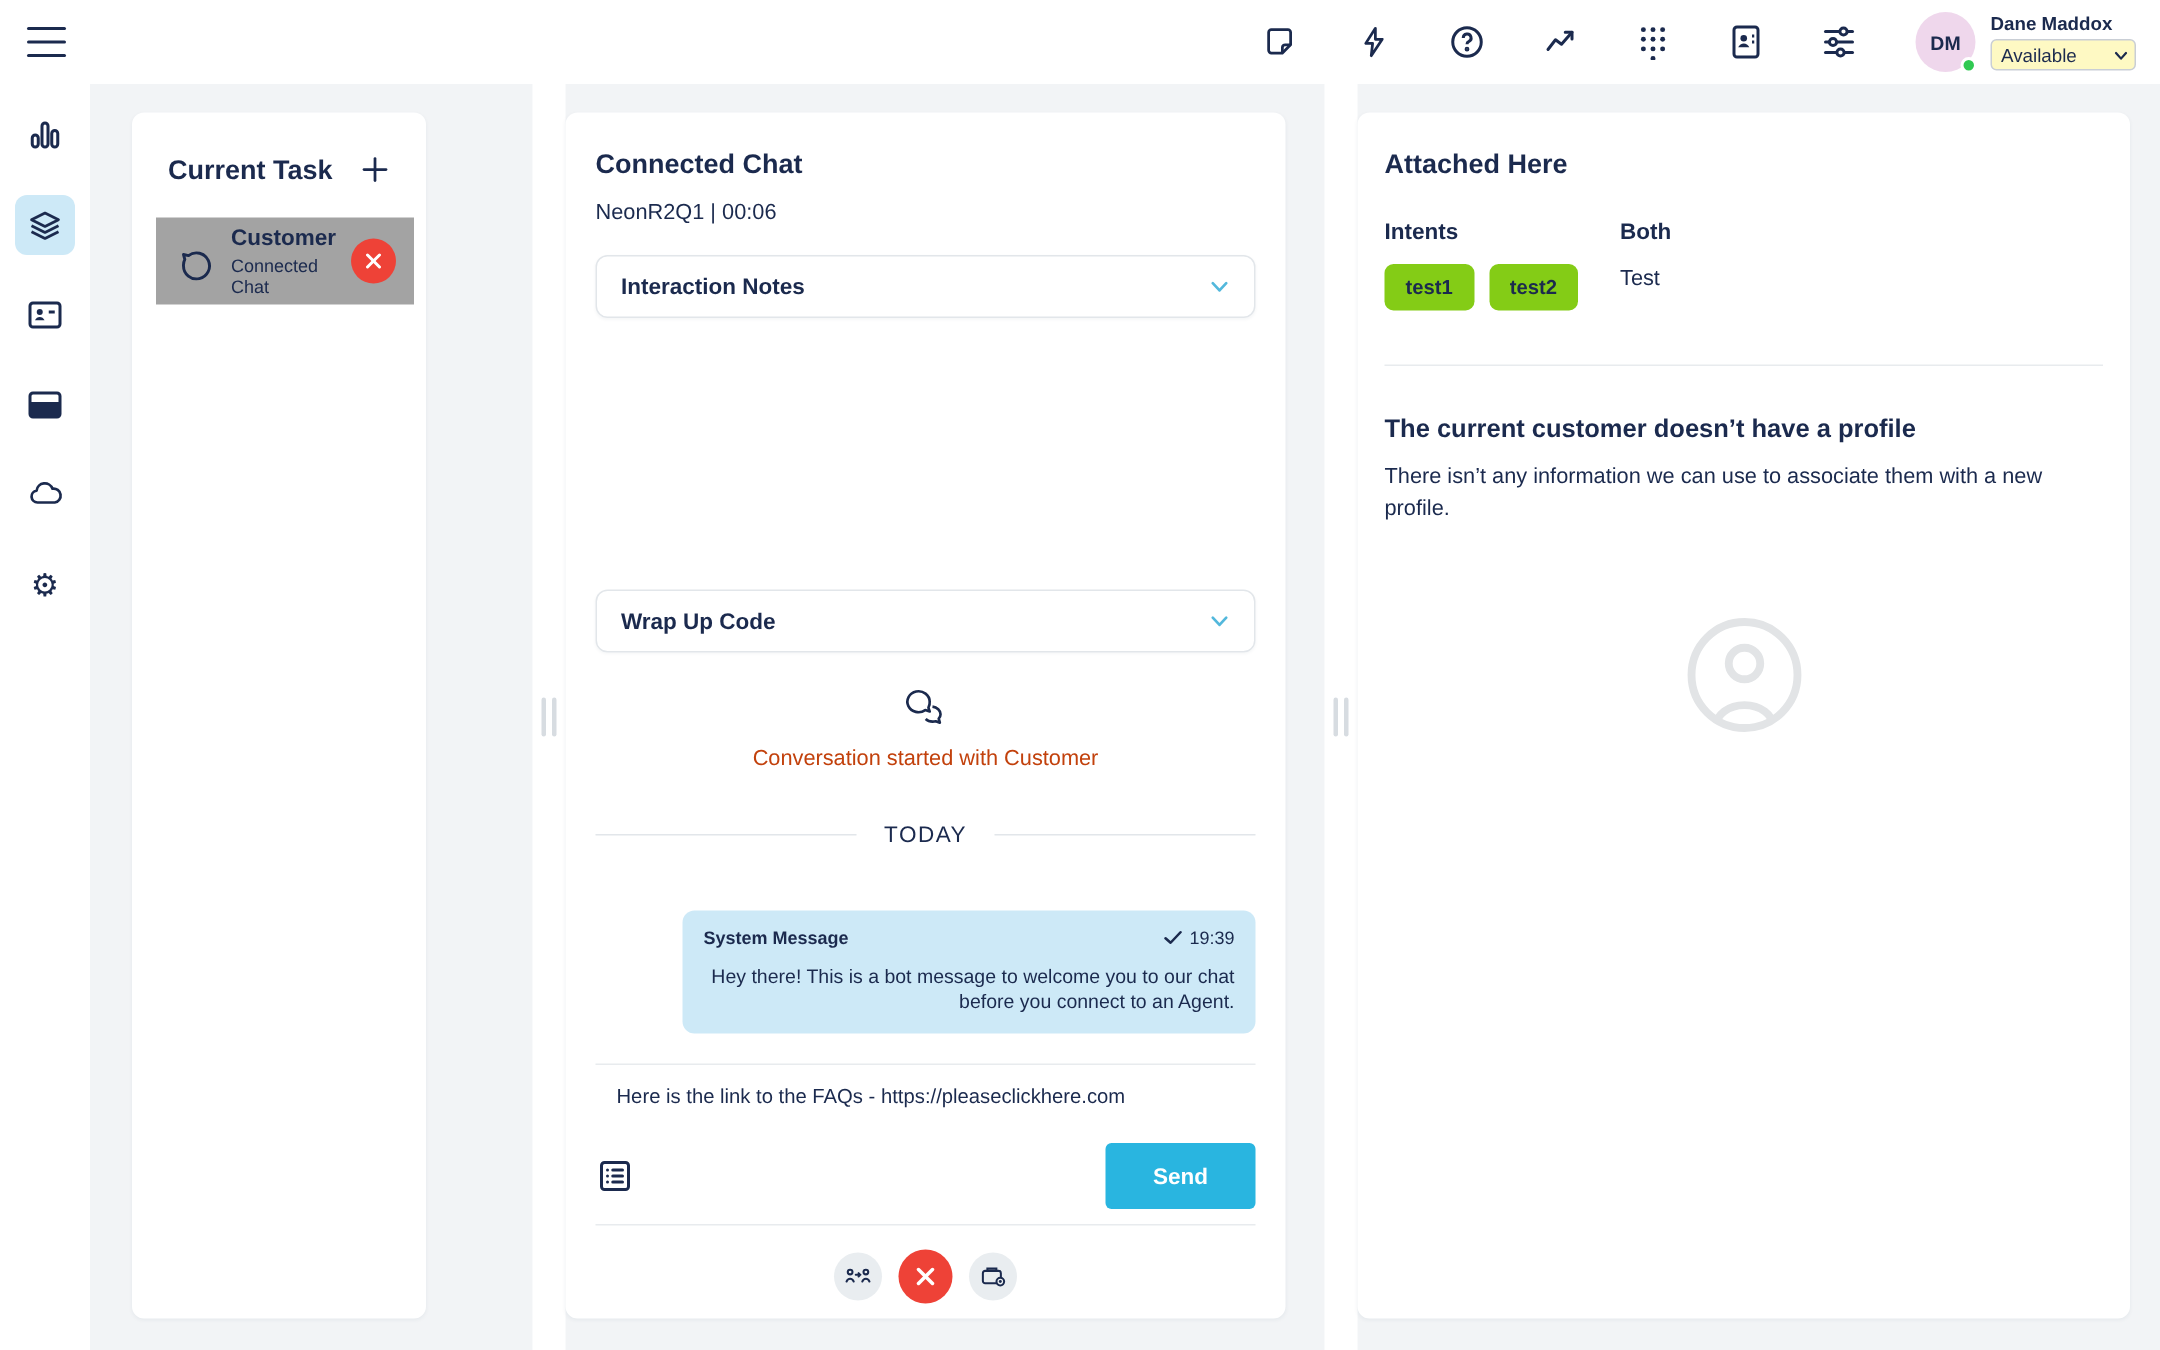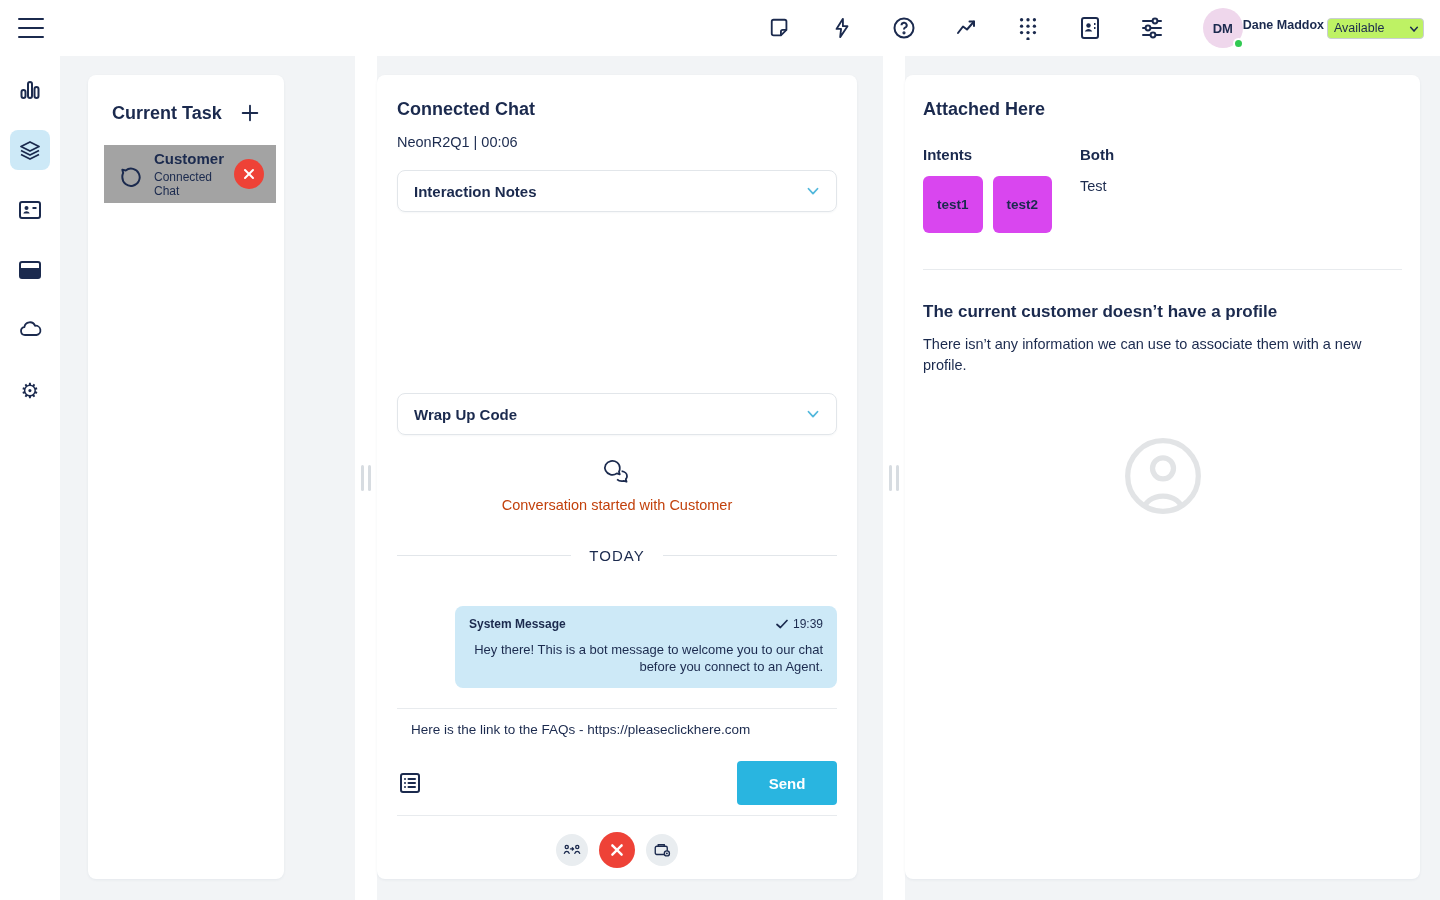--- a/index.html
+++ b/index.html
@@ -7,24 +7,24 @@
 
   
   #header { position:absolute; left:0; top:0; width:1440px; height:56px; background:#ffffff; display:flex; align-items:center; padding:0 16px 0 18px; z-index:5; }
   .hamburger { width:26px; height:20px; display:flex; flex-direction:column; justify-content:space-between; cursor:pointer; }
   .hamburger span { display:block; height:2.4px; background:#1b2a4e; border-radius:2px; }
   #header .spacer { flex:1; }
   .hicons { display:flex; align-items:center; gap:36px; margin-right:38px; }
   .hicon { width:26px; height:26px; display:flex; align-items:center; justify-content:center; cursor:pointer; color:#1b2a4e; }
   .avatar { position:relative; width:40px; height:40px; border-radius:50%; background:#efd7ec; display:flex; align-items:center; justify-content:center; font-weight:bold; font-size:13px; color:#1b2a4e; flex:none; }
   .avatar .dot { position:absolute; right:-1px; bottom:-1px; width:11px; height:11px; border-radius:50%; background:#31c952; border:2px solid #ffffff; }
-  .userblock { margin-left:0; display:flex; flex-direction:row; gap:3px; }
+  .userblock { margin-left:10px; display:flex; flex-direction:column; gap:3px; }
   .username { font-size:12.5px; font-weight:bold; }
   .statuswrap { position:relative; width:97px; }
-  .statuswrap select { width:97px; height:21px; font-family:"Liberation Sans",sans-serif; font-size:12.5px; color:#1b2a4e; border:1px solid #c9ced5; border-radius:4px; background:#bef264; padding:0 18px 0 6px; appearance:none; -webkit-appearance:none; }
+  .statuswrap select { width:97px; height:21px; font-family:"Liberation Sans",sans-serif; font-size:12.5px; color:#1b2a4e; border:1px solid #c9ced5; border-radius:4px; background:#fef9c3; padding:0 18px 0 6px; appearance:none; -webkit-appearance:none; }
   .statuswrap svg { position:absolute; right:5px; top:6px; pointer-events:none; }
 
   
   #sidebar { position:absolute; left:0; top:56px; width:60px; bottom:0; background:#ffffff; z-index:4; }
   .sitem { position:absolute; left:10px; width:40px; height:40px; border-radius:8px; display:flex; align-items:center; justify-content:center; color:#1b2a4e; cursor:pointer; }
   .sitem.active { background:#cde9f7; }
   .gear-glyph { font-size:21px; line-height:1; color:#1b2a4e; }
 
   
   #content { position:absolute; left:60px; top:56px; right:0; bottom:0; background:#f2f4f6; }
@@ -71,21 +71,21 @@
   .circbtn { width:32px; height:32px; border-radius:50%; background:#e9edf0; display:flex; align-items:center; justify-content:center; color:#1b2a4e; cursor:pointer; }
   .circbtn.end { width:36px; height:36px; background:#ee4237; }
 
   
   #card-data { left:845px; width:515px; padding:24px 18px 0 18px; }
   #card-data h2 { font-size:18px; }
   .datacols { margin-top:26px; display:flex; }
   .dcol1 { width:157px; }
   .dlabel { font-size:15px; font-weight:bold; }
   .pills { margin-top:13px; display:flex; gap:10px; }
-  .pill { background:#d946ef; border-radius:6px; padding:21px 14px; font-size:13.5px; font-weight:bold; }
+  .pill { background:#84cc16; border-radius:6px; padding:8px 14px; font-size:13.5px; font-weight:bold; }
   .dvalue { margin-top:15px; font-size:14.5px; }
   .ddiv { margin-top:36px; border-top:1px solid #e8ebee; }
   .noprof-h { margin-top:32px; font-size:17px; font-weight:bold; }
   .noprof-b { margin-top:12px; font-size:14.5px; line-height:21px; max-width:478px; }
   .bigicon { margin-top:58px; display:flex; justify-content:center; color:#e2e4e6; }
 </style>
 </head>
 <body>
 
 <div id="header">

